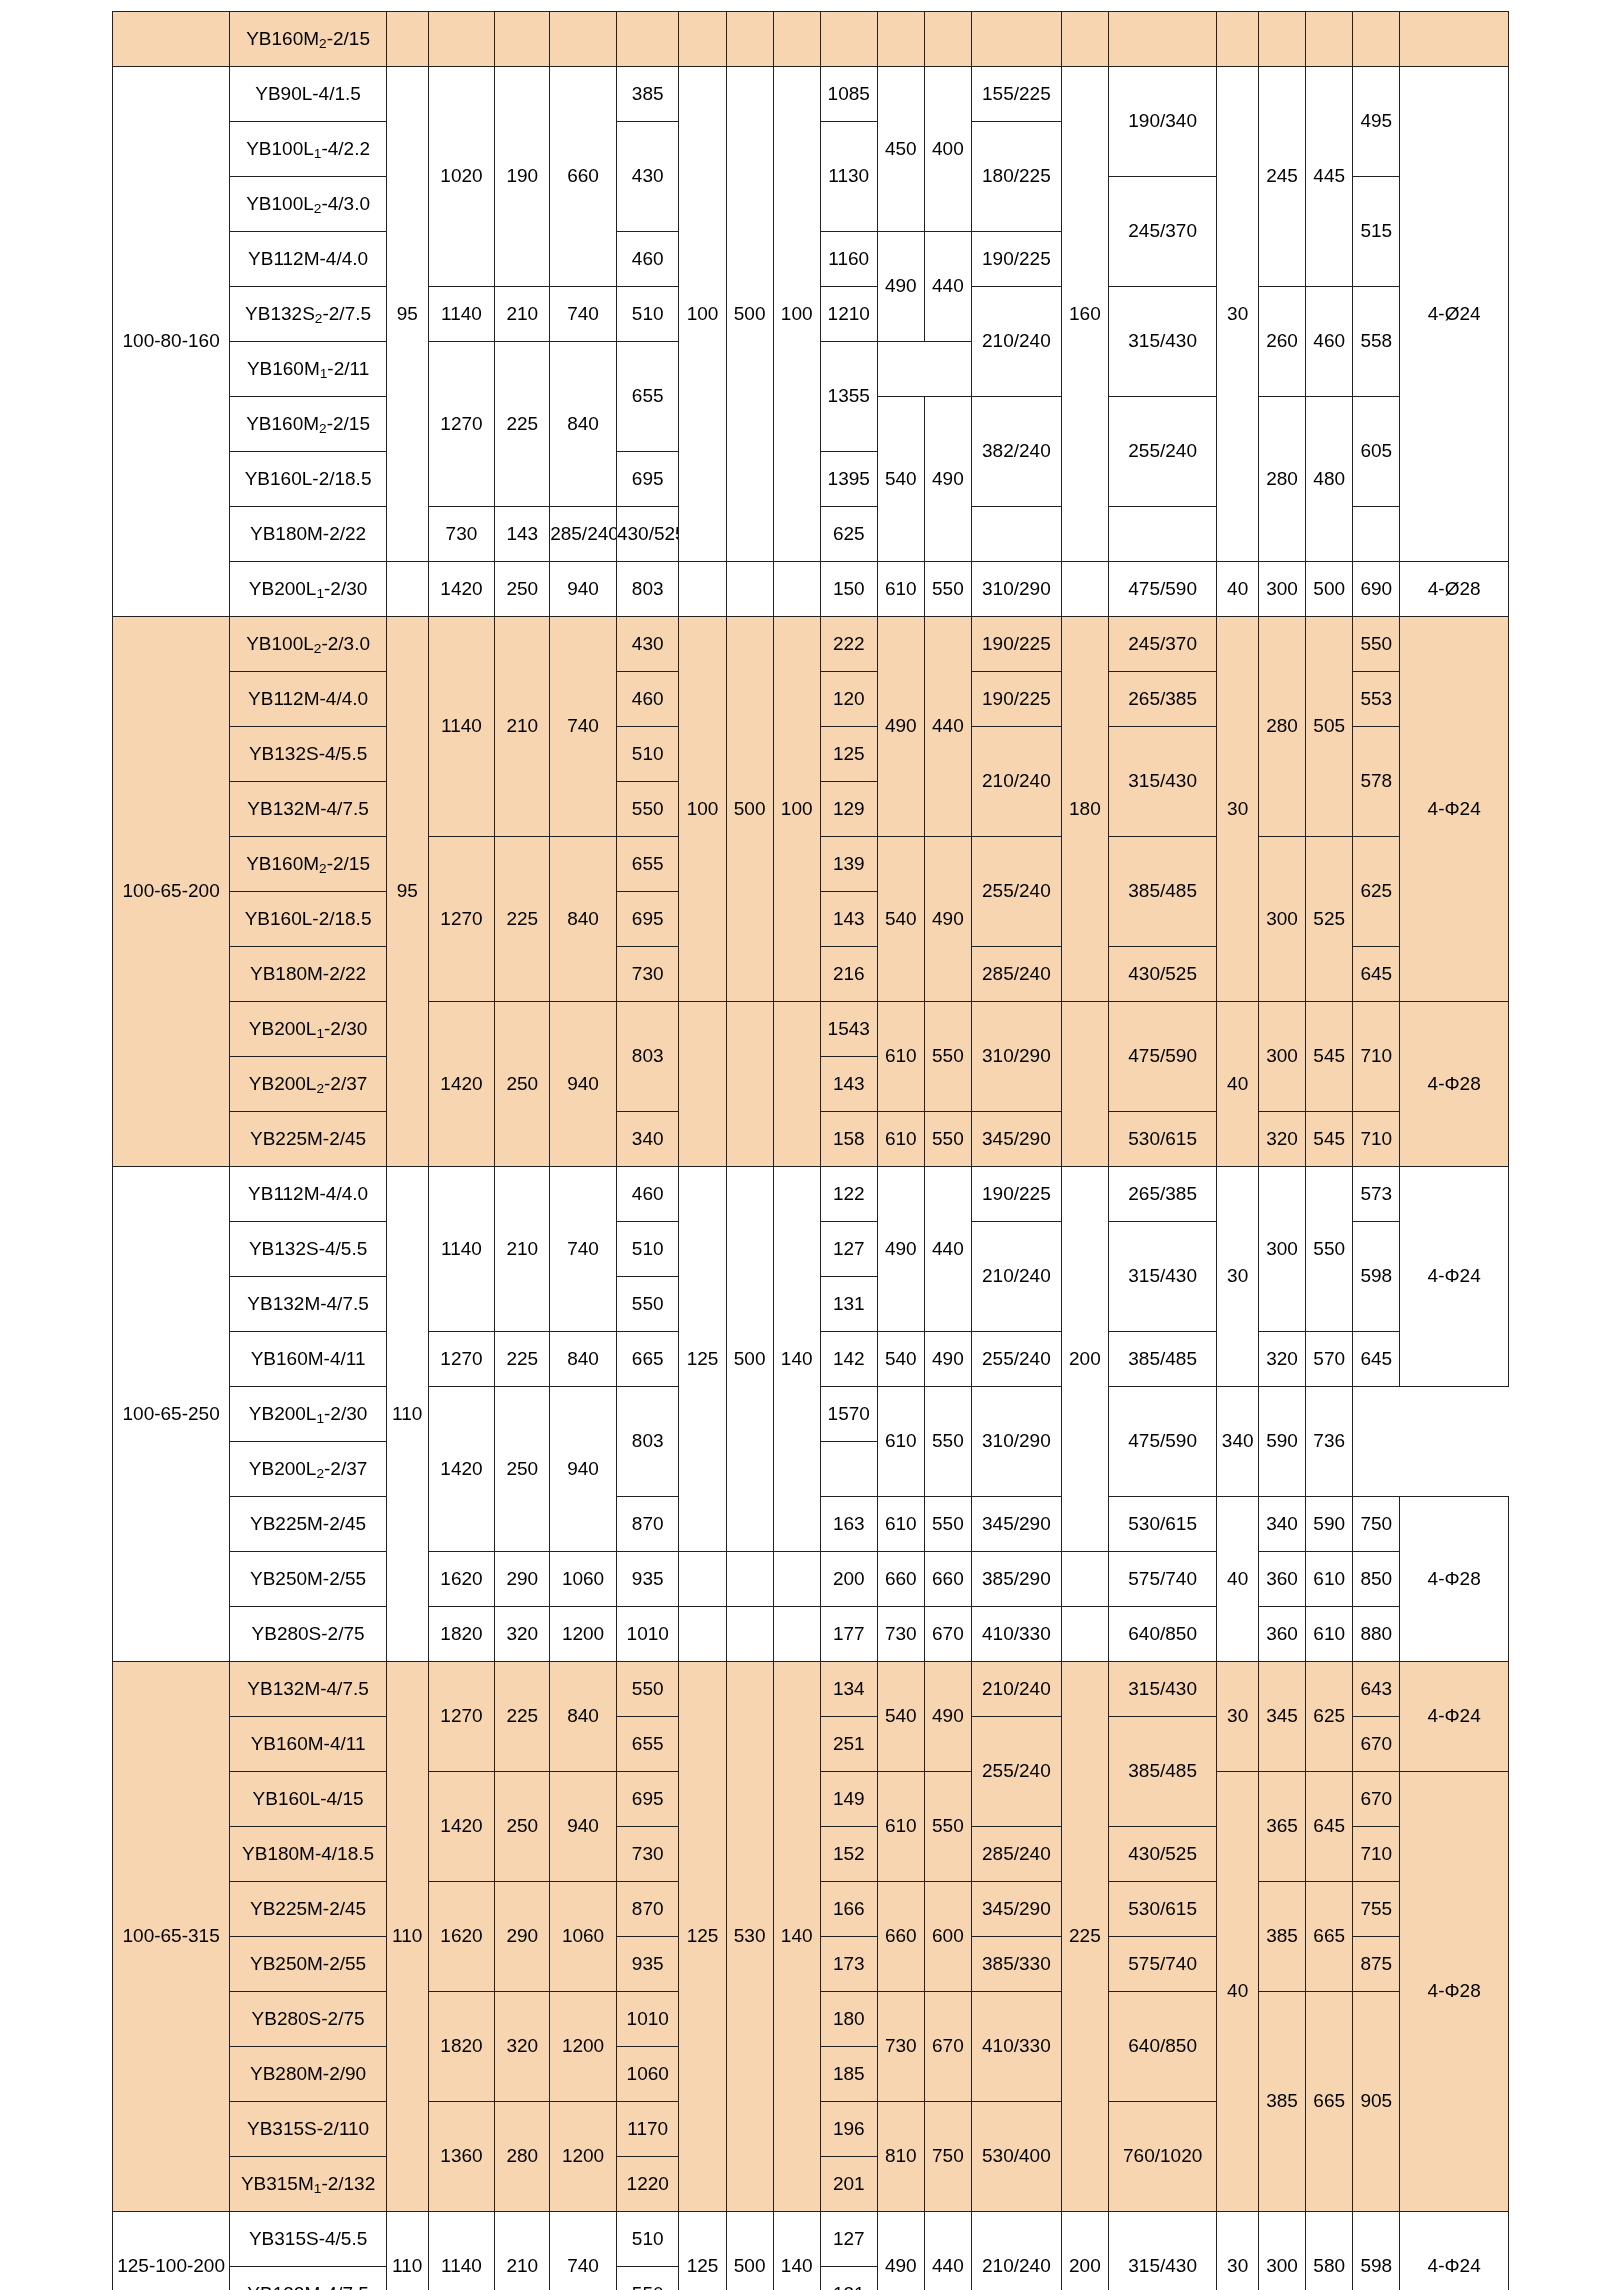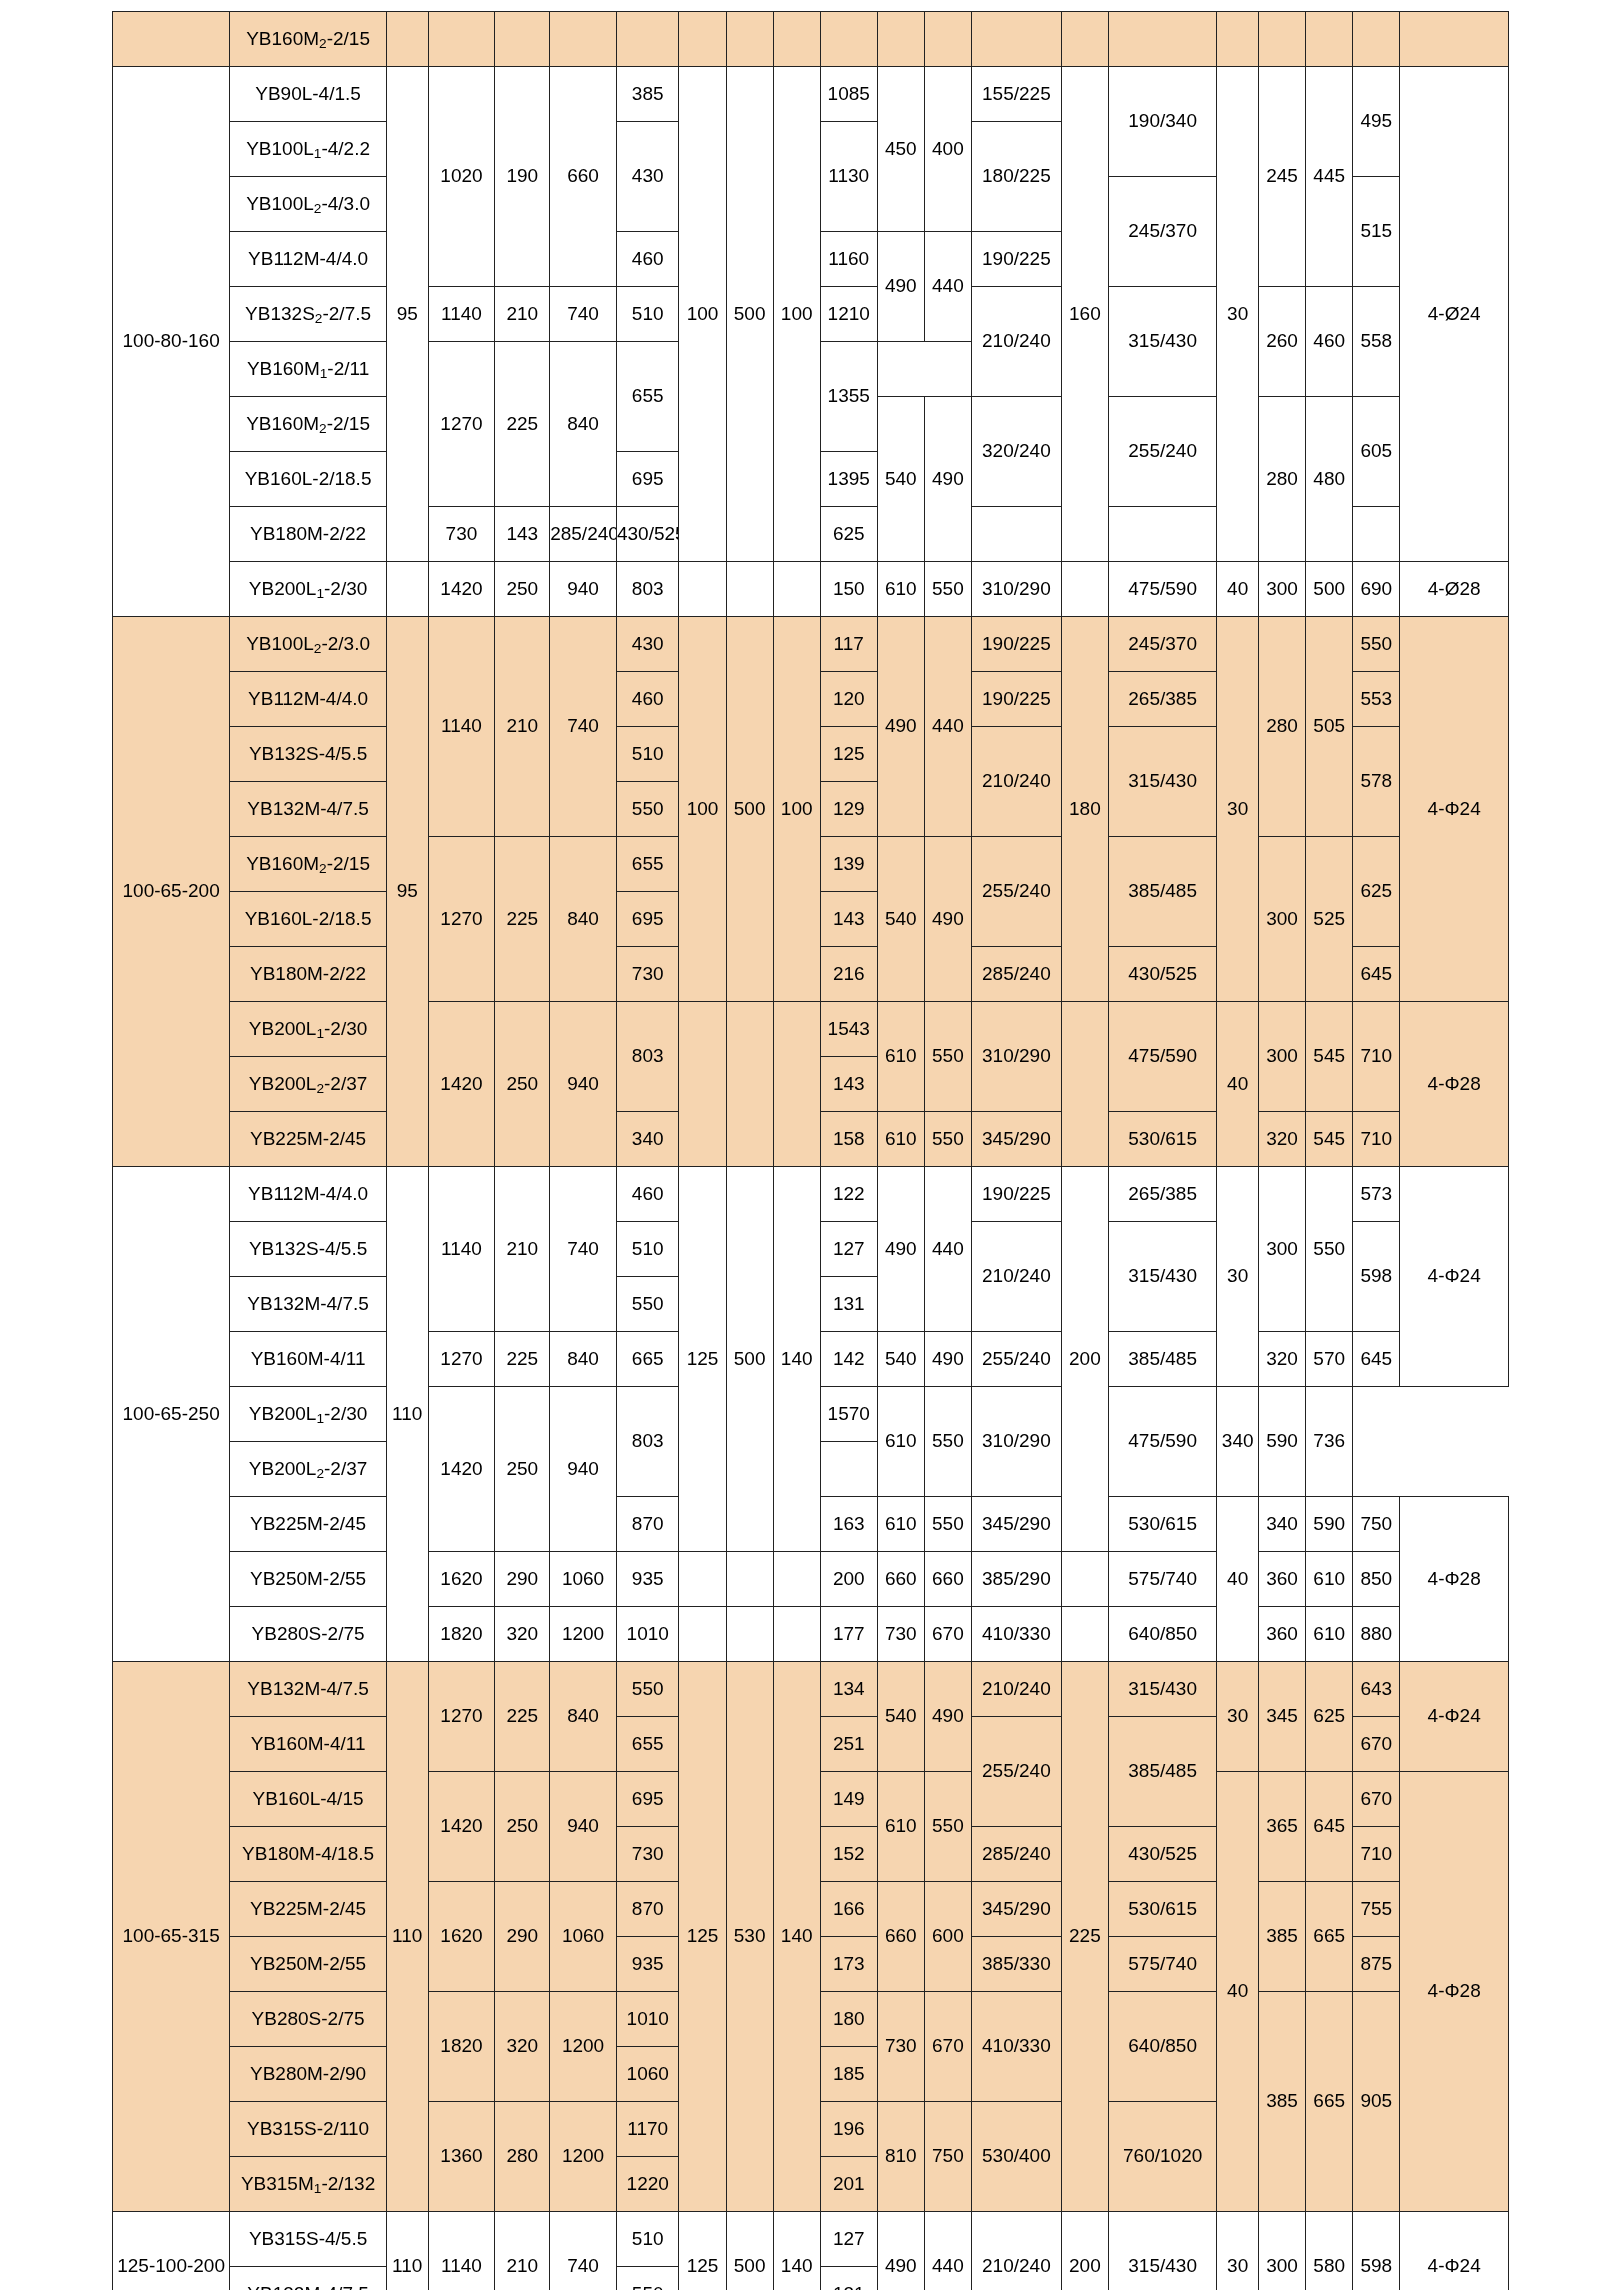--- a/index.html
+++ b/index.html
@@ -187,21 +187,21 @@
         <td class="plain" rowspan="3">1270</td>
         <td class="plain" rowspan="3">225</td>
         <td class="plain" rowspan="3">840</td>
         <td class="plain" rowspan="2">655</td>
         <td class="plain" rowspan="2">1355</td>
       </tr>
       <tr>
         <td class="plain model">YB160M<sub>2</sub>-2/15</td>
         <td class="plain" rowspan="3">540</td>
         <td class="plain" rowspan="3">490</td>
-        <td class="plain" rowspan="2">320/240</td>
+        <td class="plain" rowspan="2">382/240</td>
         <td class="plain" rowspan="2">255/240</td>
         <td class="plain" rowspan="3">280</td>
         <td class="plain" rowspan="3">480</td>
         <td class="plain" rowspan="2">605</td>
       </tr>
       <tr>
         <td class="plain model">YB160L-2/18.5</td>
         <td class="plain">695</td>
         <td class="plain">1395</td>
       </tr>
@@ -240,21 +240,21 @@
         <td class="shade" rowspan="10">100-65-200</td>
         <td class="shade model">YB100L<sub>2</sub>-2/3.0</td>
         <td class="shade" rowspan="10">95</td>
         <td class="shade" rowspan="4">1140</td>
         <td class="shade" rowspan="4">210</td>
         <td class="shade" rowspan="4">740</td>
         <td class="shade">430</td>
         <td class="shade" rowspan="7">100</td>
         <td class="shade" rowspan="7">500</td>
         <td class="shade" rowspan="7">100</td>
-        <td class="shade">117</td>
+        <td class="shade">222</td>
         <td class="shade" rowspan="4">490</td>
         <td class="shade" rowspan="4">440</td>
         <td class="shade">190/225</td>
         <td class="shade" rowspan="7">180</td>
         <td class="shade">245/370</td>
         <td class="shade" rowspan="7">30</td>
         <td class="shade" rowspan="4">280</td>
         <td class="shade" rowspan="4">505</td>
         <td class="shade">550</td>
         <td class="shade" rowspan="7">4-Φ24</td>

